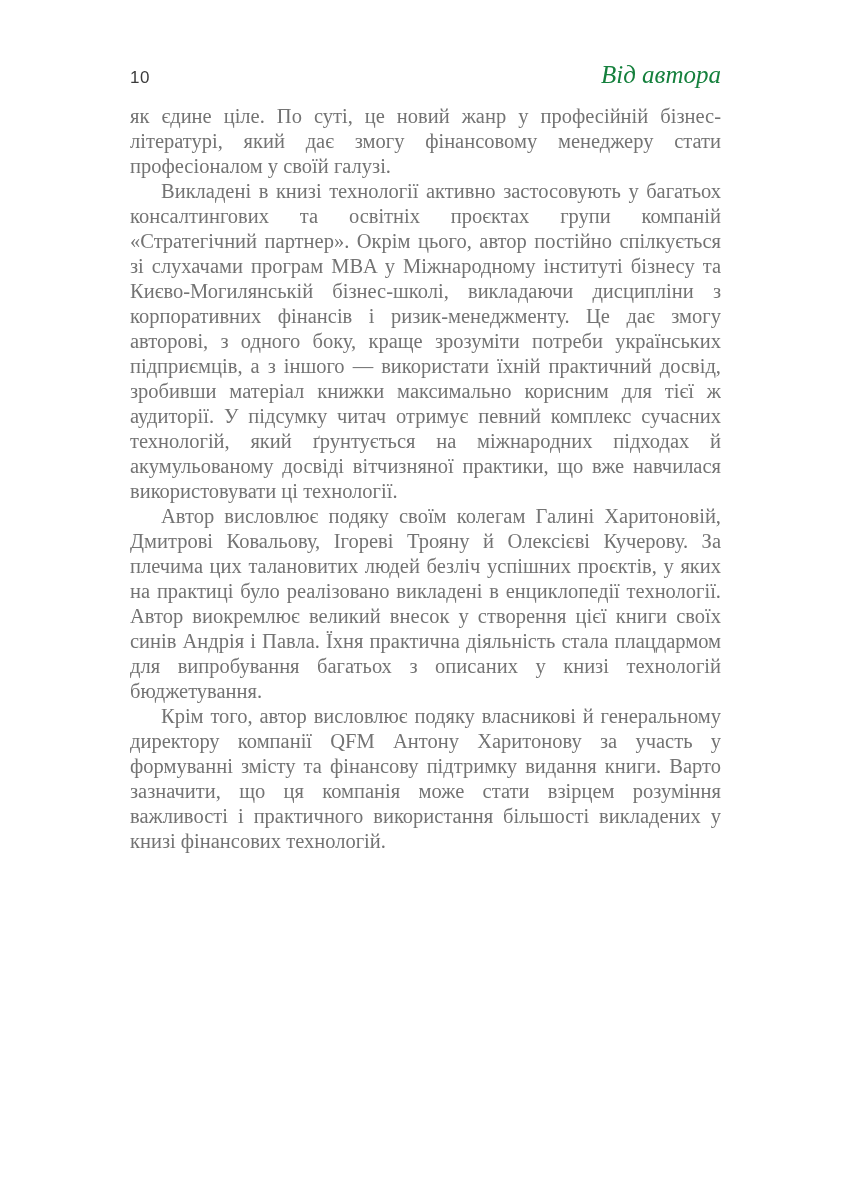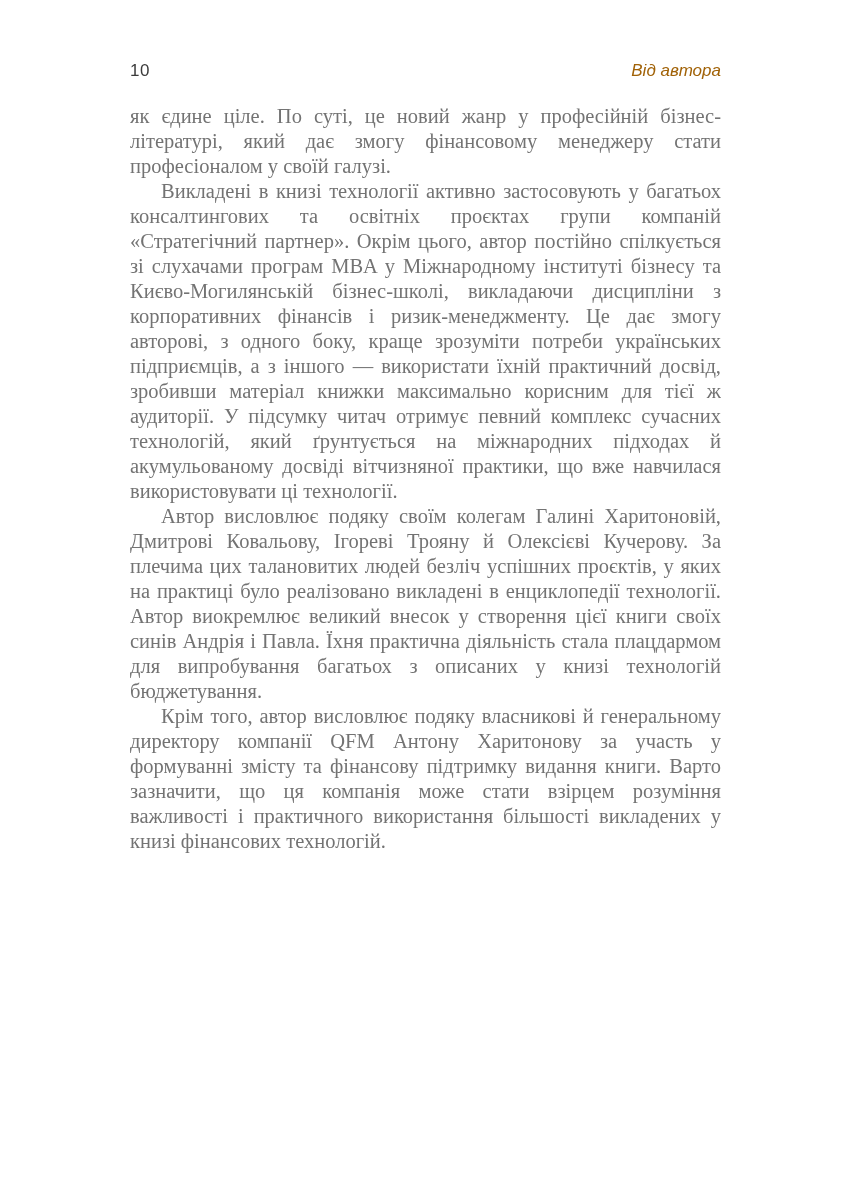--- a/index.html
+++ b/index.html
@@ -23,24 +23,24 @@
     justify-content: space-between;
     align-items: baseline;
   }
   .page-number {
     font-family: "Liberation Sans", sans-serif;
     font-size: 17px;
     color: #3b3b3b;
     letter-spacing: 0.5px;
   }
   .running-header {
-    font-family: Liberation Sans, sans-serif;
+    font-family: Liberation Serif, serif;
     font-style: italic;
-    font-size: 17px;
-    color: #a16207;
+    font-size: 25px;
+    color: #15803d;
   }
   .page-body {
     position: absolute;
     top: 104px;
     left: 130px;
     width: 591px;
   }
   .para {
     margin: 0;
     font-family: "Liberation Serif", "DejaVu Serif", serif;

